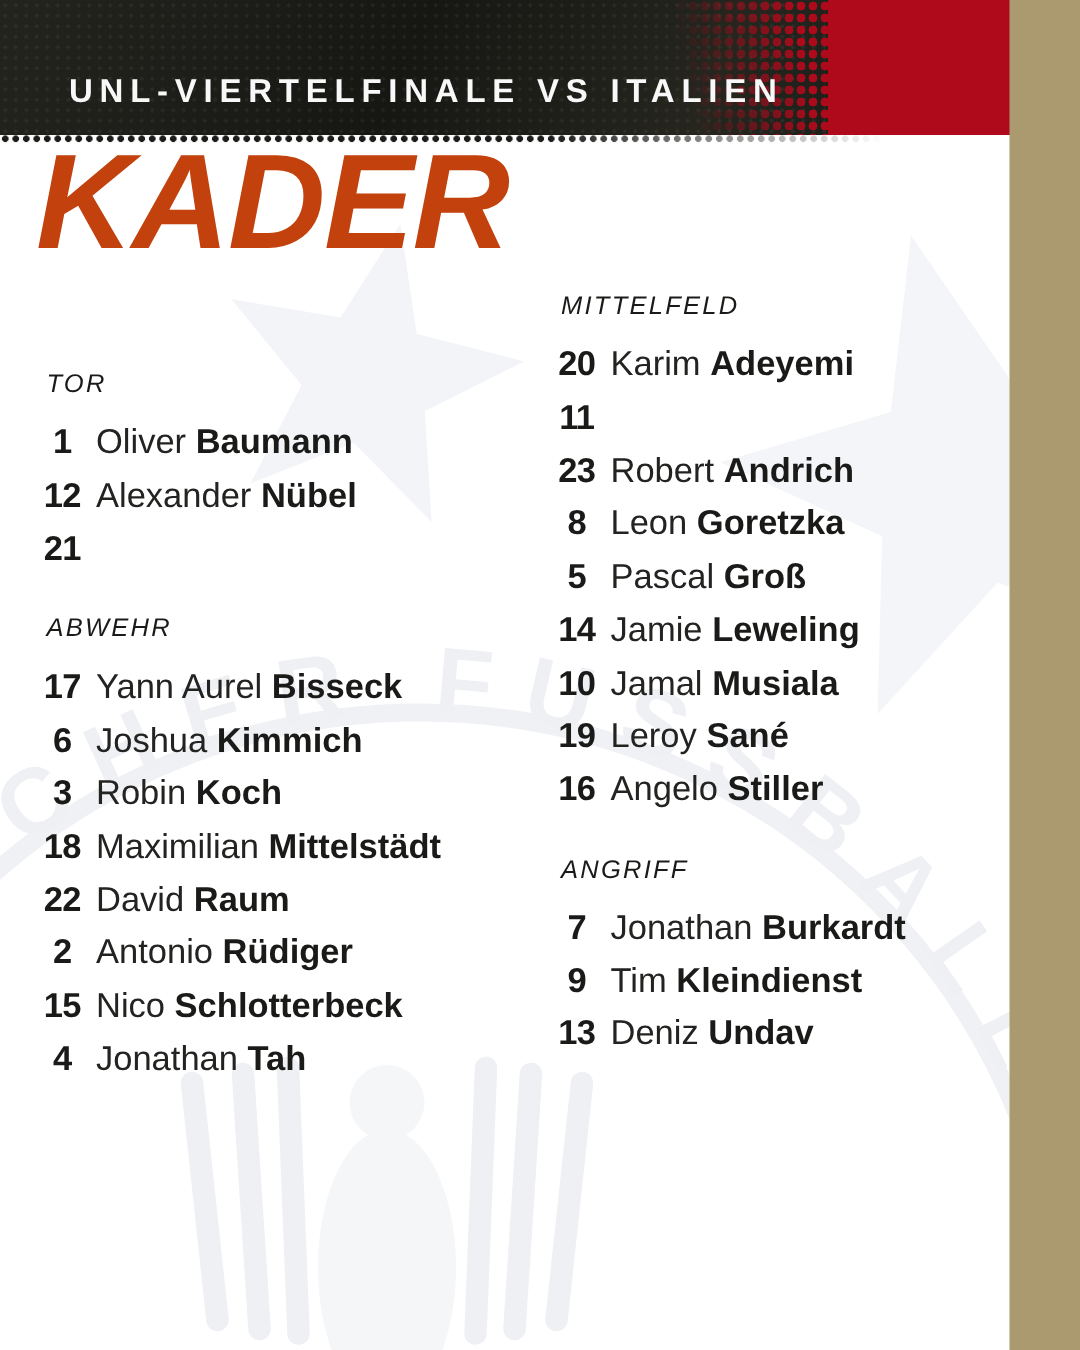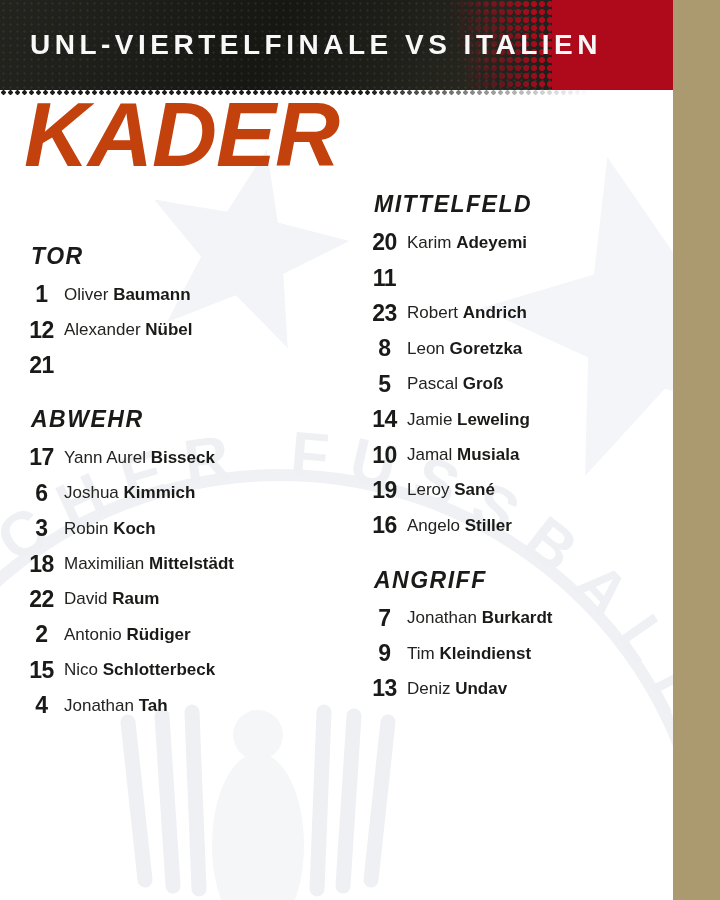--- a/index.html
+++ b/index.html
@@ -21,22 +21,22 @@
   }
   .red-block{position:absolute;left:552px;top:0;right:0;bottom:0;background:#ae0a1c;}
   .dots-band{
     position:absolute;left:442px;top:0;width:118px;height:100%;
     background-image:radial-gradient(circle,#ae0a1c 2.8px,transparent 3.1px);
     background-size:8px 8px;
     -webkit-mask:linear-gradient(80deg,transparent 0 16%,#000 78%);
     mask:linear-gradient(80deg,transparent 0 16%,#000 78%);
   }
   .banner-title{
-    position:absolute;left:30px;top:0;margin:0;line-height:90px;
-    font-size:28px;font-weight:800;letter-spacing:4.5px;color:#f8f8f8;
+    position:absolute;left:30px;top:0;margin:16px;line-height:90px;
+    font-size:22px;font-weight:800;letter-spacing:4.5px;color:#f8f8f8;
   }
   .bar-fringe{
     position:absolute;left:0;top:89px;width:590px;height:8px;z-index:2;
     background-image:radial-gradient(#1c1c1a 2.1px,transparent 2.35px);
     background-size:7px 7px;
     -webkit-mask:linear-gradient(to right,#000 62%,transparent);
     mask:linear-gradient(to right,#000 62%,transparent);
   }
   
   .tan-stripe{position:absolute;left:673px;top:0;width:47px;height:900px;background:#ab9a70;z-index:5;}
@@ -44,30 +44,30 @@
   .kader{
     position:absolute;left:24px;top:90px;margin:0;z-index:1;
     font-size:90px;line-height:1;font-weight:800;font-style:italic;
     letter-spacing:-1px;color:#c2410c;
   }
   
   .col{position:absolute;width:335px;z-index:1;}
   .col-left{left:28px;top:243px;}
   .col-right{left:371px;top:191px;}
   .section-h{
-    margin:0 0 8px 3px;font-size:23px;line-height:26px;
-    font-weight:700;font-style:italic;letter-spacing:1.5px;color:#1a1a18;
+    margin:0 0 8px 3px;font-size:17px;line-height:26px;
+    font-weight:400;font-style:italic;letter-spacing:1.5px;color:#1a1a18;
   }
   .section-h.gap{margin-top:23px;}
   .row{display:flex;align-items:center;height:35.4px;}
   .num{
     width:27px;flex:0 0 27px;text-align:center;
     font-size:23px;font-weight:700;letter-spacing:-.5px;color:#1a1a18;
   }
-  .pname{margin-left:9px;font-size:17px;color:#232321;white-space:nowrap;text-align:right;}
+  .pname{margin-left:9px;font-size:23px;color:#232321;white-space:nowrap;text-align:right;}
   .pname b{font-weight:700;color:#1a1a18;}
 </style>
 </head>
 <body>
 
 <div class="canvas">
 
   <svg class="wm" viewBox="0 0 720 900" aria-hidden="true">
     <g>
       <path fill="#f3f4f7" transform="translate(245,252) rotate(12) scale(105)" d="M0,-1 L0.247,-0.34 L0.951,-0.31 L0.4,0.13 L0.588,0.81 L0,0.42 L-0.588,0.81 L-0.4,0.13 L-0.951,-0.31 L-0.247,-0.34 Z"></path>

